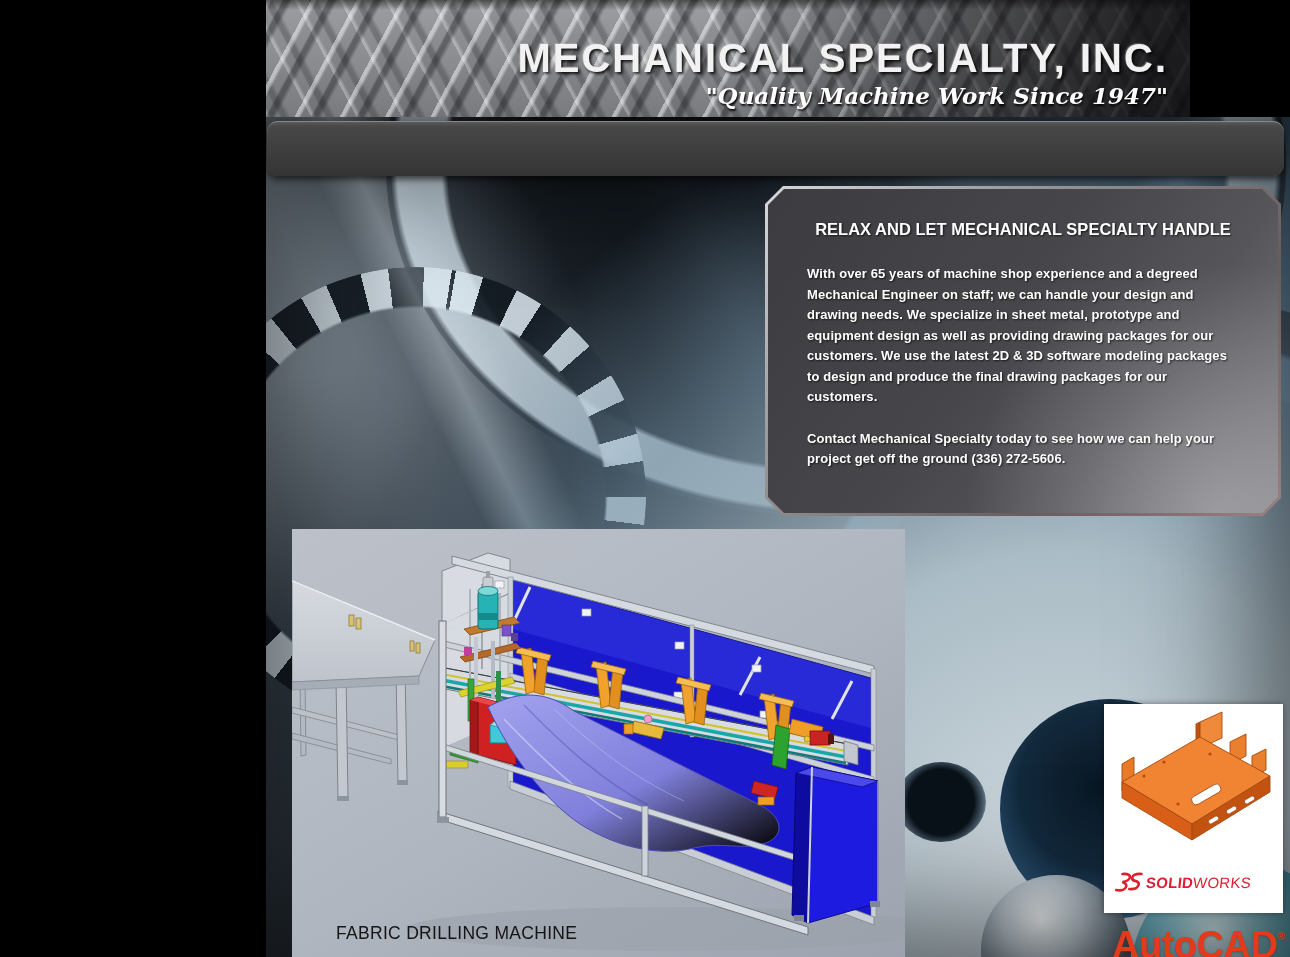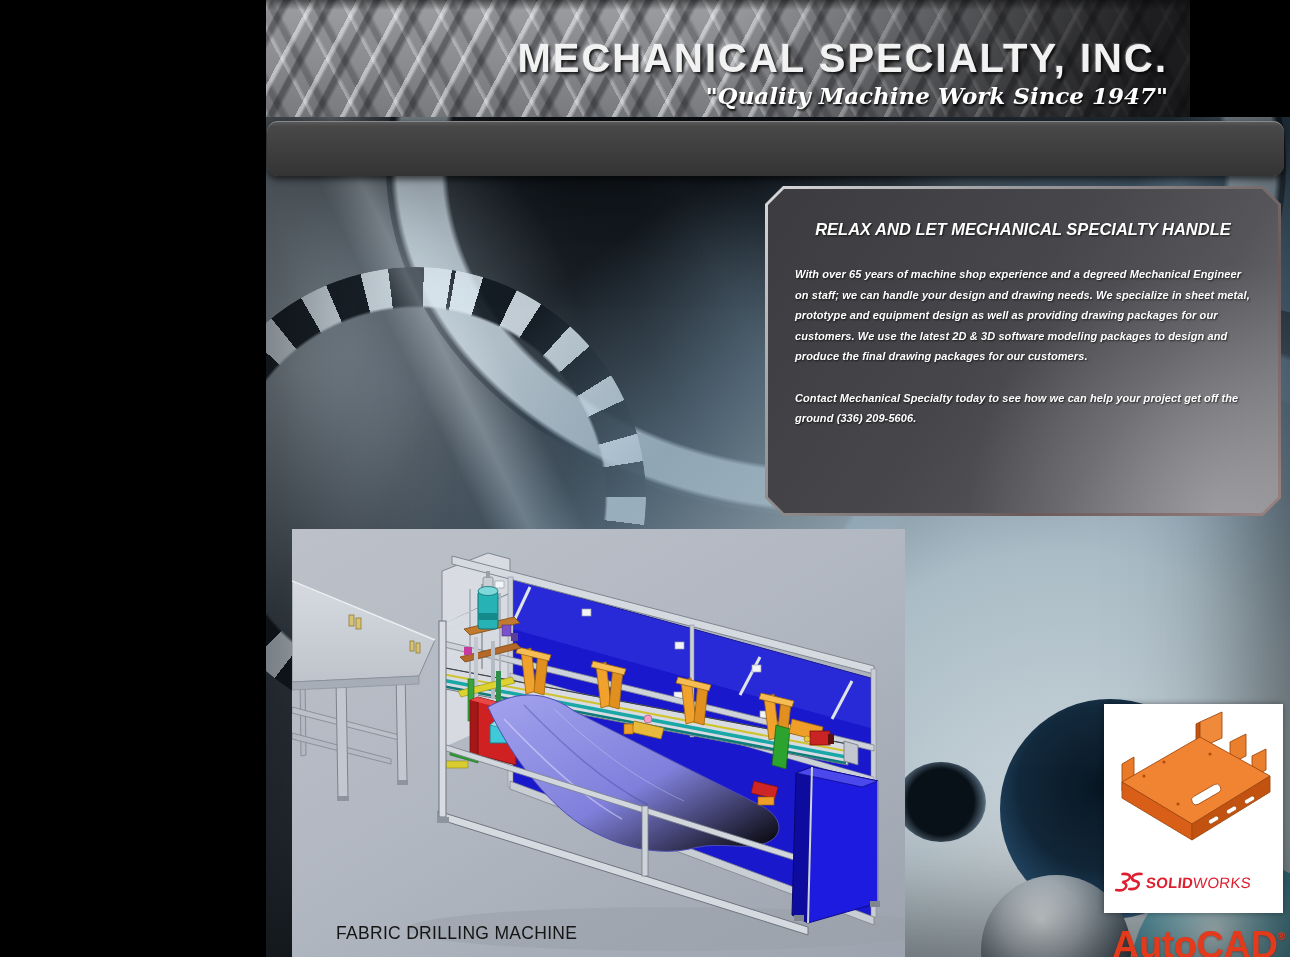--- a/index.html
+++ b/index.html
@@ -69,24 +69,24 @@
 
   
   .panel { position:absolute; left:765px; top:186px; width:516px; height:330px;
     clip-path:polygon(18px 0, calc(100% - 18px) 0, 100% 18px, 100% calc(100% - 18px), calc(100% - 18px) 100%, 18px 100%, 0 calc(100% - 18px), 0 18px);
     background:linear-gradient(135deg,#d9d9db 0%,#9a9a9c 30%,#6a5a5a 70%,#9a8282 100%); }
   .panel-inner { position:absolute; inset:3px;
     clip-path:polygon(16px 0, calc(100% - 16px) 0, 100% 16px, 100% calc(100% - 16px), calc(100% - 16px) 100%, 16px 100%, 0 calc(100% - 16px), 0 16px);
     background:
       radial-gradient(circle at 88% 100%, rgba(195,195,200,.5), transparent 45%),
       linear-gradient(125deg,#3c3c40 0%,#47474b 45%,#56565a 70%,#7e7e82 100%);
-    color:#fff;font-style:italic; }
+    color:#fff; }
   .panel-heading { margin:31px 24px 0; text-align:center; font-size:16.5px; font-weight:bold;
     line-height:19px; text-shadow:1px 1px 2px rgba(0,0,0,.7); }
-  .panel-p { margin:25px 0 0; padding:0 27px; font-size:11px; font-weight:bold; line-height:20.5px;
+  .panel-p { margin:25px 0 0; padding:0 39px; font-size:13px; font-weight:bold; line-height:20.5px;
     letter-spacing:.1px; text-shadow:1px 1px 2px rgba(0,0,0,.7); }
   .panel-p.second { margin-top:21px; }
 
   
   .cad { position:absolute; left:292px; top:529px; width:613px; height:496px;
     background:linear-gradient(150deg,#bcc1c9 0%,#b1b7c1 45%,#99a0ab 100%); }
   .cad svg { position:absolute; left:0; top:0; }
   .cad-caption { position:absolute; left:44px; top:394px; font-size:17.5px; color:#151515; letter-spacing:.3px; }
 
   
@@ -123,21 +123,21 @@
   <div class="header-title">MECHANICAL SPECIALTY, INC.</div>
   <div class="header-tagline">"Quality Machine Work Since 1947"</div>
 </div>
 
 <div class="navbar"></div>
 
 <div class="panel">
   <div class="panel-inner">
     <div class="panel-heading"><span>RELAX AND LET MECHANICAL SPECIALTY HANDLE</span><br></div>
     <p class="panel-p">With over 65 years of machine shop experience and a degreed Mechanical Engineer on staff; we can handle your design and drawing needs. We specialize in sheet metal, prototype and equipment design as well as providing drawing packages for our customers. We use the latest 2D &amp; 3D software modeling packages to design and produce the final drawing packages for our customers.</p>
-    <p class="panel-p second">Contact Mechanical Specialty today to see how we can help your project get off the ground (336) 209-5606.</p>
+    <p class="panel-p second">Contact Mechanical Specialty today to see how we can help your project get off the ground (336) 272-5606.</p>
   </div>
 </div>
 
 <div class="cad">
   <svg width="613" height="428" viewBox="0 0 613 428">
     <defs>
       <linearGradient id="fgrad" x1="0" y1="0" x2="1" y2="1">
         <stop offset="0" stop-color="#a2a2ee"></stop>
           <stop offset=".55" stop-color="#8080dc"></stop>
           <stop offset="1" stop-color="#6464cе"></stop>

